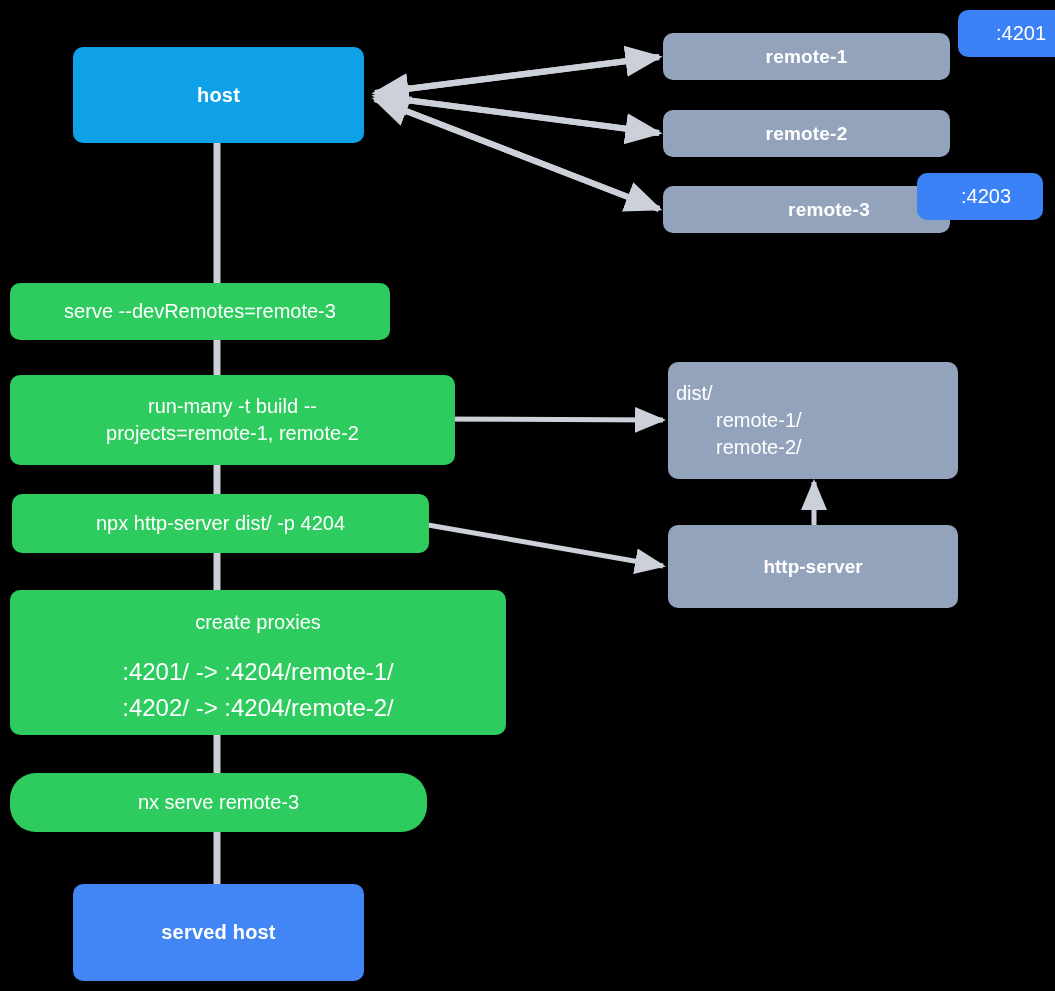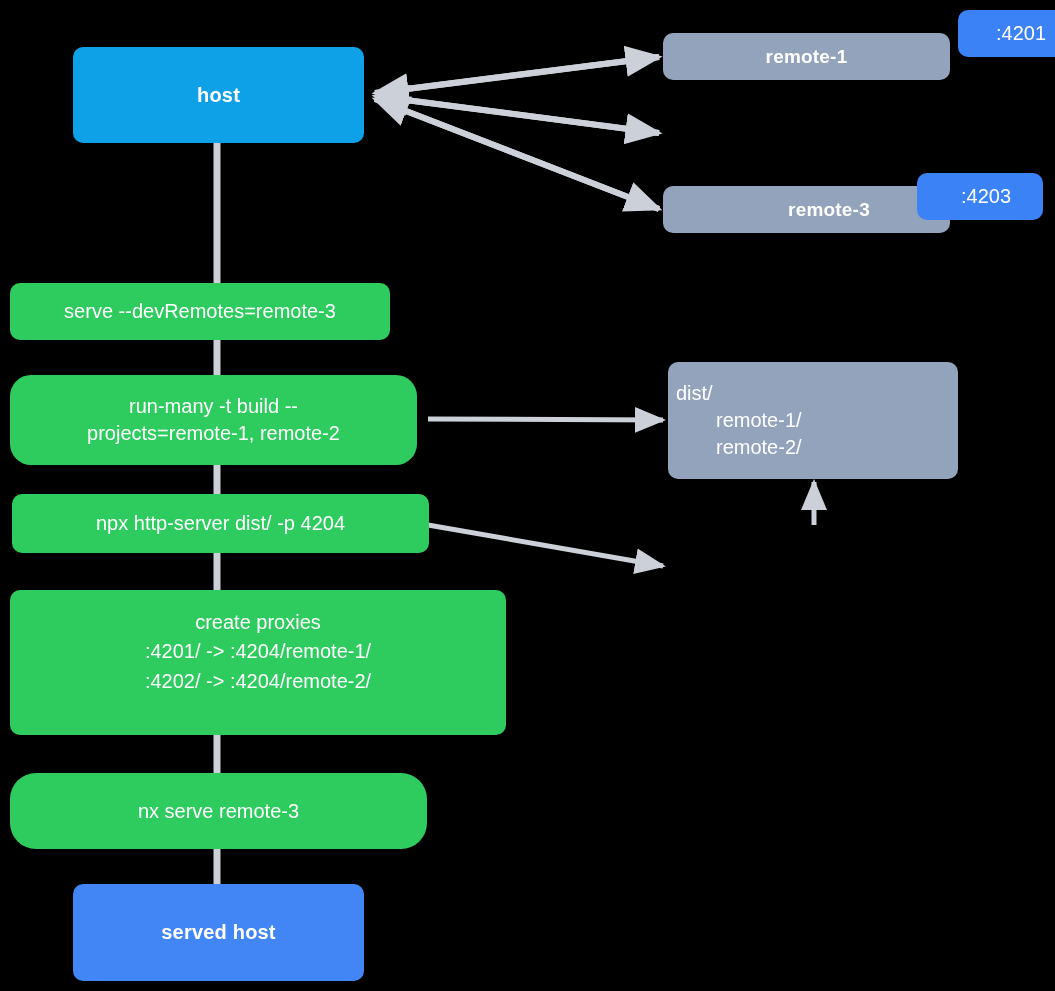--- a/index.html
+++ b/index.html
@@ -83,21 +83,22 @@
   .dist-inner {
     width: 100%;
     text-align: left;
     padding-left: 8px;
     box-sizing: border-box;
   }
   .dist-line-indent {
     padding-left: 48px;
   }
   .proxy-block {
-    font-size: 20px;
+    margin-top: 18px;
+    font-size: 24px;
     line-height: 1.5;
   }
   .cmd-title { display: block; }
 </style>
 </head>
 <body>
 
 <div id="stage">
 
   <svg class="edges" viewBox="0 0 1055 991" xmlns="http://www.w3.org/2000/svg">
@@ -133,57 +134,63 @@
     <span>host</span>
   </div>
 
   <div class="node remote-node" style="left:663px; top:33px; width:287px; height:47px;">
     <span>remote-1</span>
   </div>
   <div class="badge" style="left:917px; top:10px; width:126px; height:47px;margin-left:41px;">
     <span>:4201</span>
   </div>
 
+  <div class="node remote-node" style="left:663px; top:110px; width:287px; height:47px;">
+    <span>remote-2</span>
+  </div>
 
   <div class="node remote-node" style="left:663px; top:186px; width:287px; height:47px;padding-left:45px;">
     <span>remote-3</span>
   </div>
   <div class="badge" style="left:917px; top:173px; width:126px; height:47px;padding-left:12px;">
     <span>:4203</span>
   </div>
 
   <div class="node cmd-node" style="left:10px; top:283px; width:380px; height:57px;">
     <span>serve --devRemotes=remote-3</span>
   </div>
 
-  <div class="node cmd-node" style="left:10px; top:375px; width:407px; height:90px;border-radius:21px;">
+  <div class="node cmd-node" style="left:10px; top:375px; width:445px; height:90px;">
     <span class="cmd-title">run-many -t build --</span>
     <span class="cmd-title">projects=remote-1, remote-2</span>
   </div>
 
   <div class="node cmd-node" style="left:12px; top:494px; width:417px; height:59px;">
     <span>npx http-server dist/ -p 4204</span>
   </div>
 
   <div class="node cmd-node" style="left:10px; top:590px; width:496px; height:145px; justify-content:flex-start; padding-top:19px;">
     <span>create proxies</span>
     <div class="proxy-block">
       <div>:4201/ -&gt; :4204/remote-1/</div>
       <div>:4202/ -&gt; :4204/remote-2/</div>
     </div>
   </div>
 
-  <div class="node cmd-node" style="left:10px; top:773px; width:417px; height:76px;border-radius:26px;">
+  <div class="node cmd-node" style="left:10px; top:773px; width:417px; height:59px;border-radius:26px;">
     <span>nx serve remote-3</span>
   </div>
 
   <div class="node served-node" style="left:73px; top:884px; width:291px; height:97px;">
     <span>served host</span>
   </div>
 
   <div class="node artifact-node" style="left:668px; top:362px; width:290px; height:117px; justify-content:center; align-items:flex-start;">
     <div class="dist-inner">dist/</div>
     <div class="dist-inner dist-line-indent">remote-1/</div>
     <div class="dist-inner dist-line-indent">remote-2/</div>
   </div>
 
+  <div class="node artifact-node" style="left:668px; top:525px; width:290px; height:83px; font-weight:bold; font-size:19px;">
+    <span>http-server</span>
+  </div>
 
 </div>
 
 </body></html>

